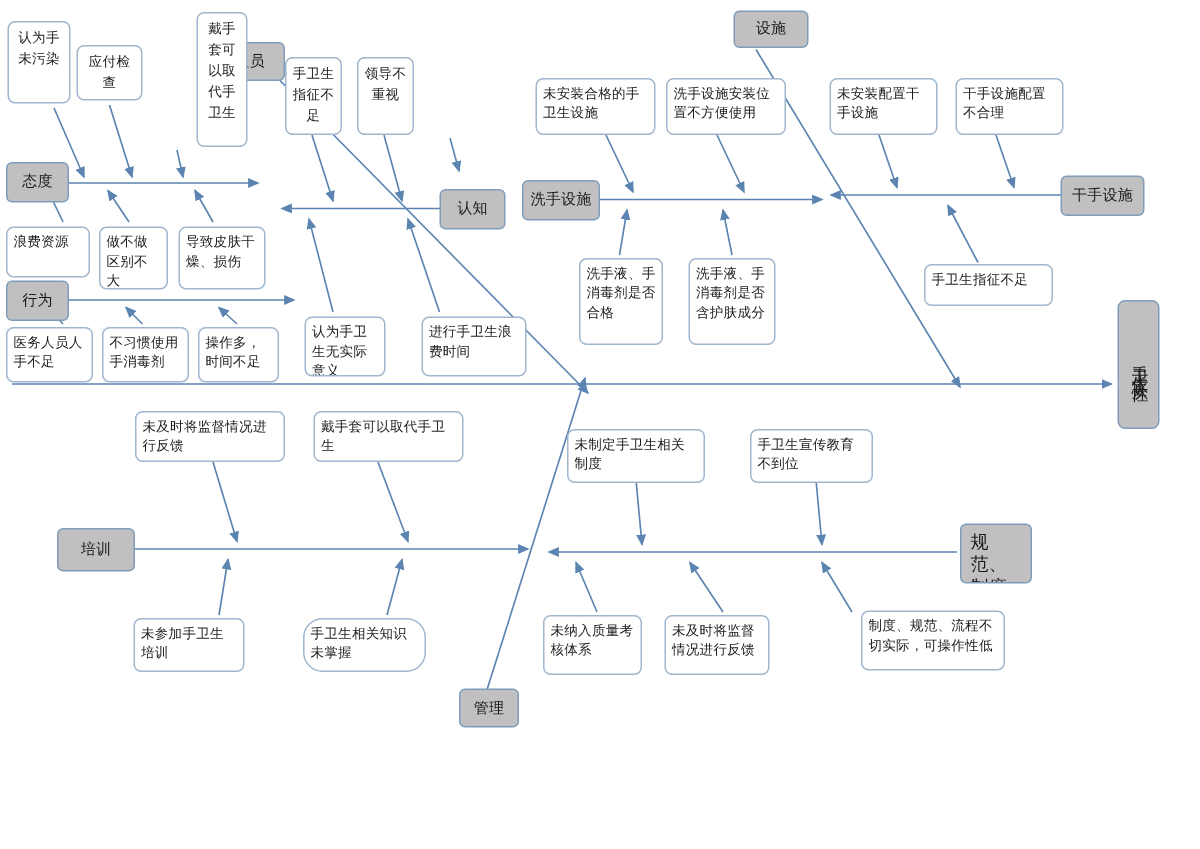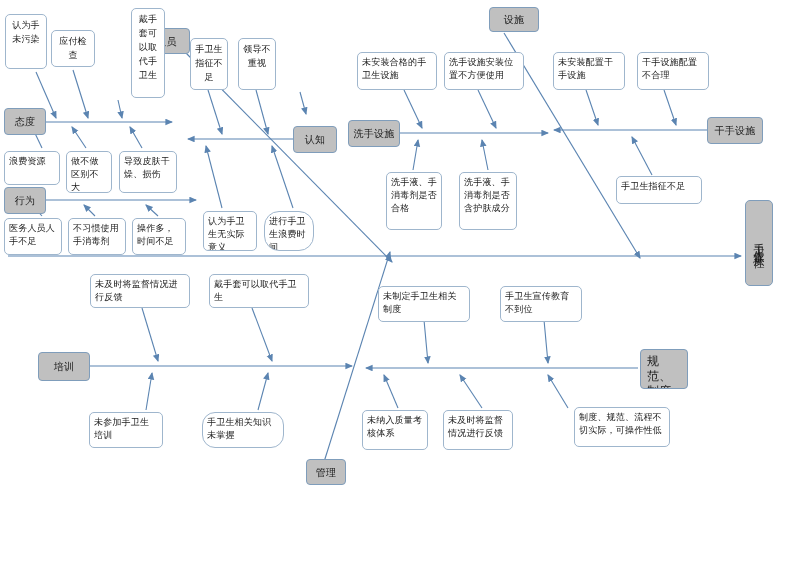--- a/index.html
+++ b/index.html
@@ -189,21 +189,21 @@
 
   <div class="box" style="left:132px;top:218px;width:54px;height:37px;">操作多，时间不足</div>
 
   <div class="box narrow" style="left:190px;top:38px;width:38px;height:52px;">手卫生指征不足</div>
 
   <div class="box narrow" style="left:238px;top:38px;width:38px;height:52px;">领导不重视</div>
 
 
   <div class="box" style="left:203px;top:211px;width:54px;height:40px;">认为手卫生无实际意义</div>
 
-  <div class="box" style="left:264px;top:211px;width:50px;height:40px;border-radius:15px;">进行手卫生浪费时间</div>
+  <div class="box" style="left:281px;top:211px;width:70px;height:40px;">进行手卫生浪费时间</div>
 
   <div class="box" style="left:357px;top:52px;width:80px;height:38px;">未安装合格的手卫生设施</div>
 
   <div class="box" style="left:444px;top:52px;width:80px;height:38px;">洗手设施安装位置不方便使用</div>
 
   <div class="box" style="left:386px;top:172px;width:56px;height:58px;">洗手液、手消毒剂是否合格</div>
 
   <div class="box" style="left:459px;top:172px;width:58px;height:58px;">洗手液、手消毒剂是否含护肤成分</div>
 
   <div class="box" style="left:553px;top:52px;width:72px;height:38px;">未安装配置干手设施</div>

